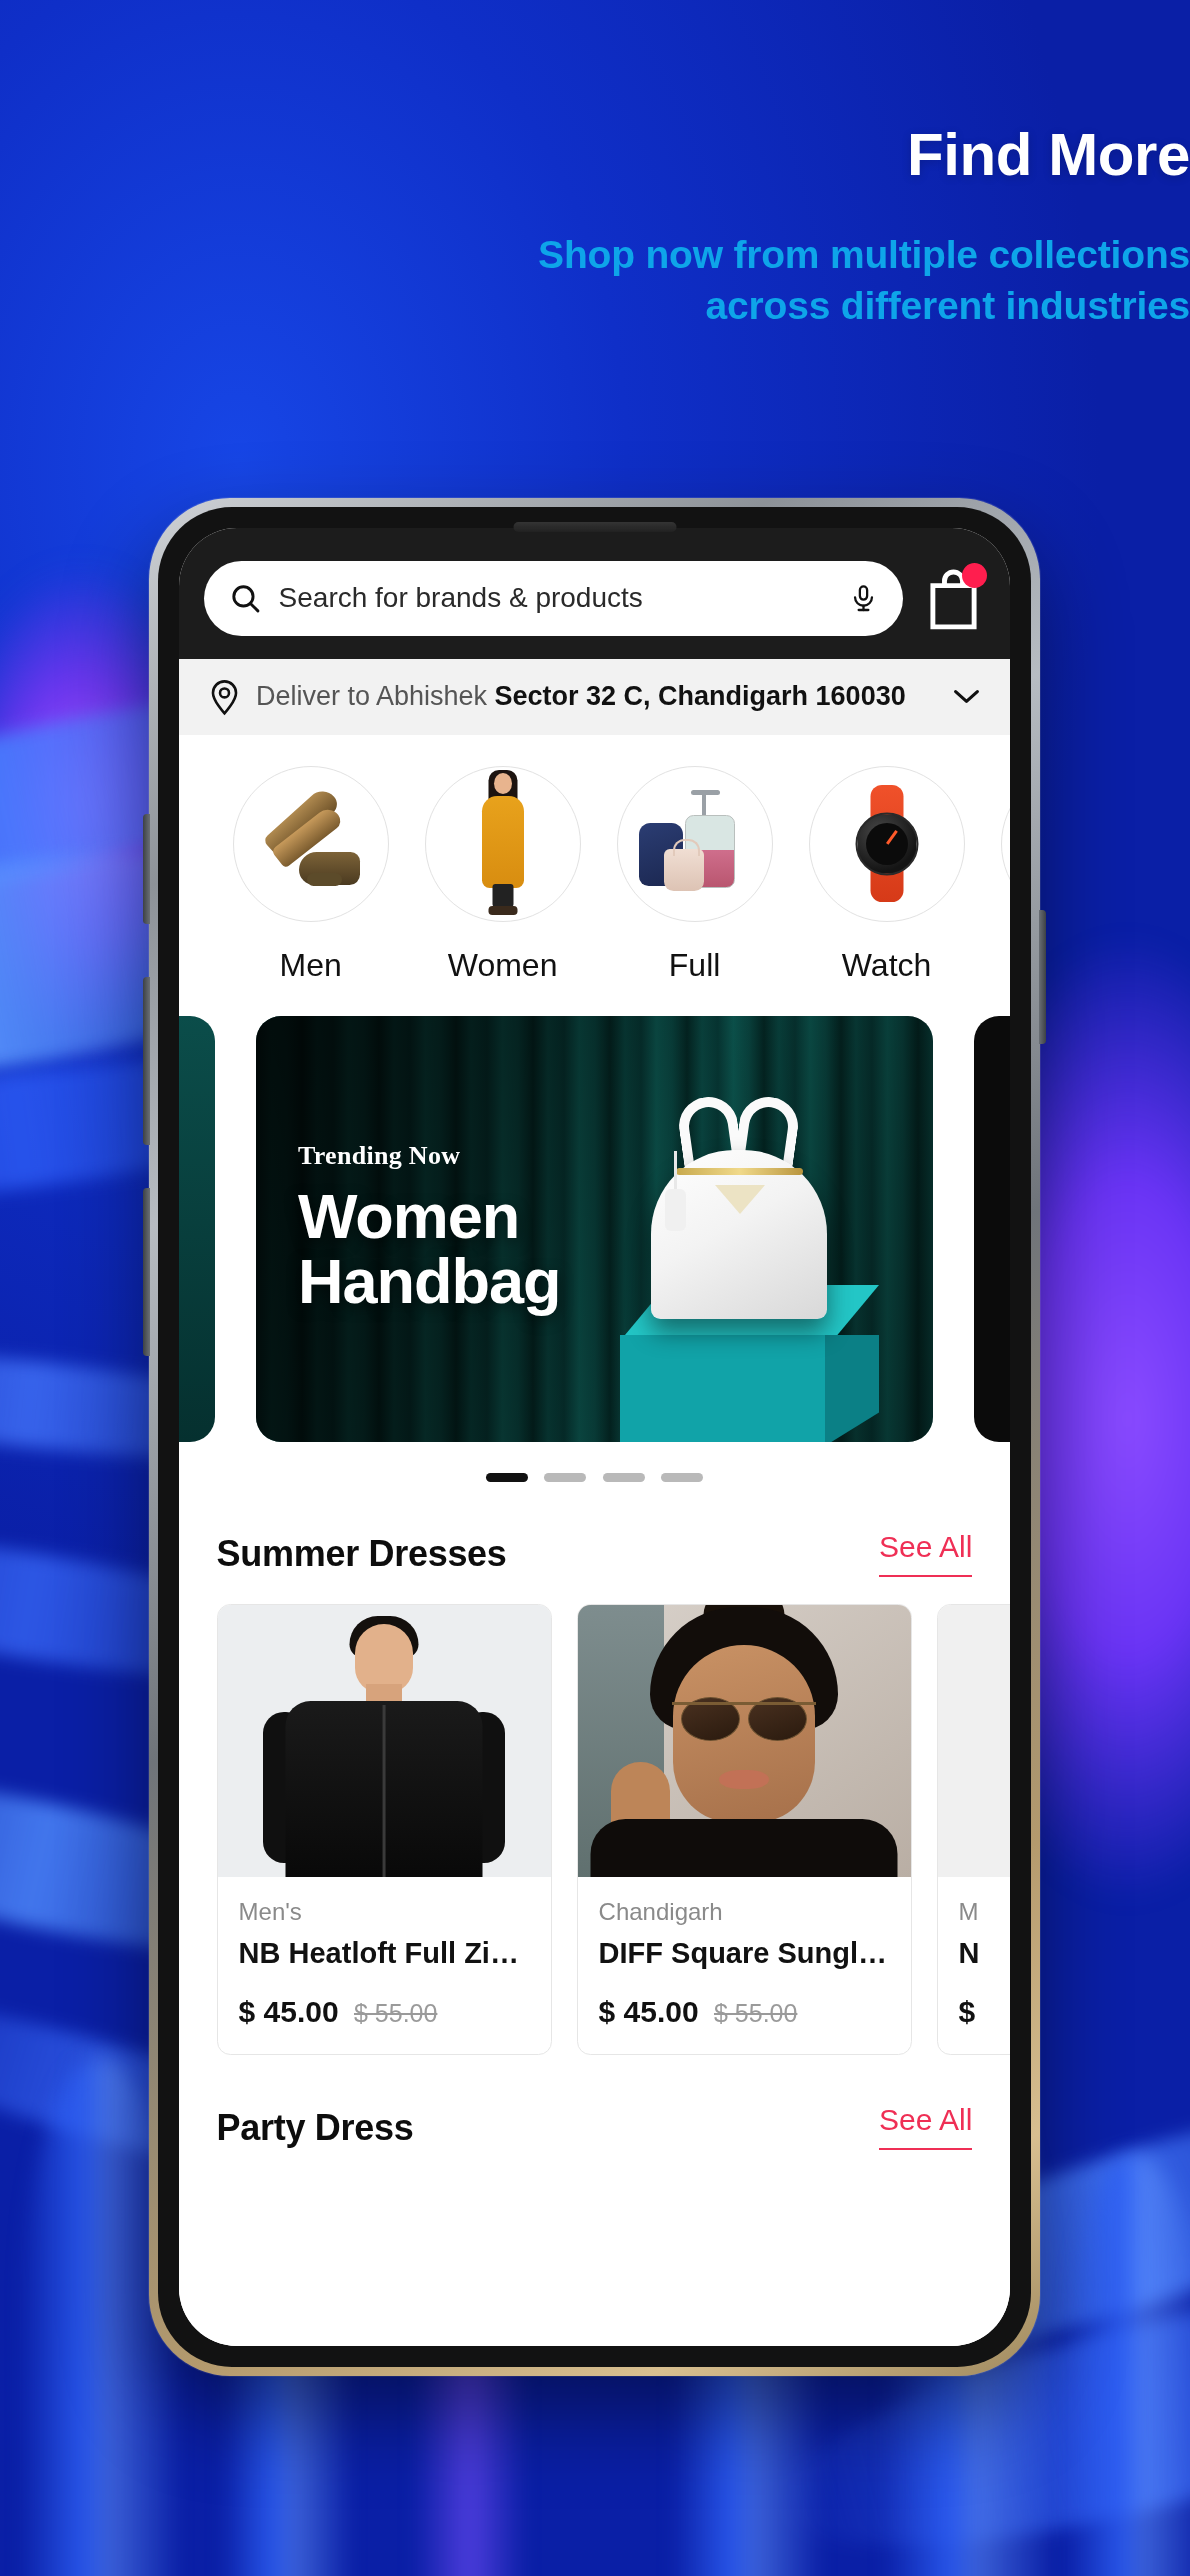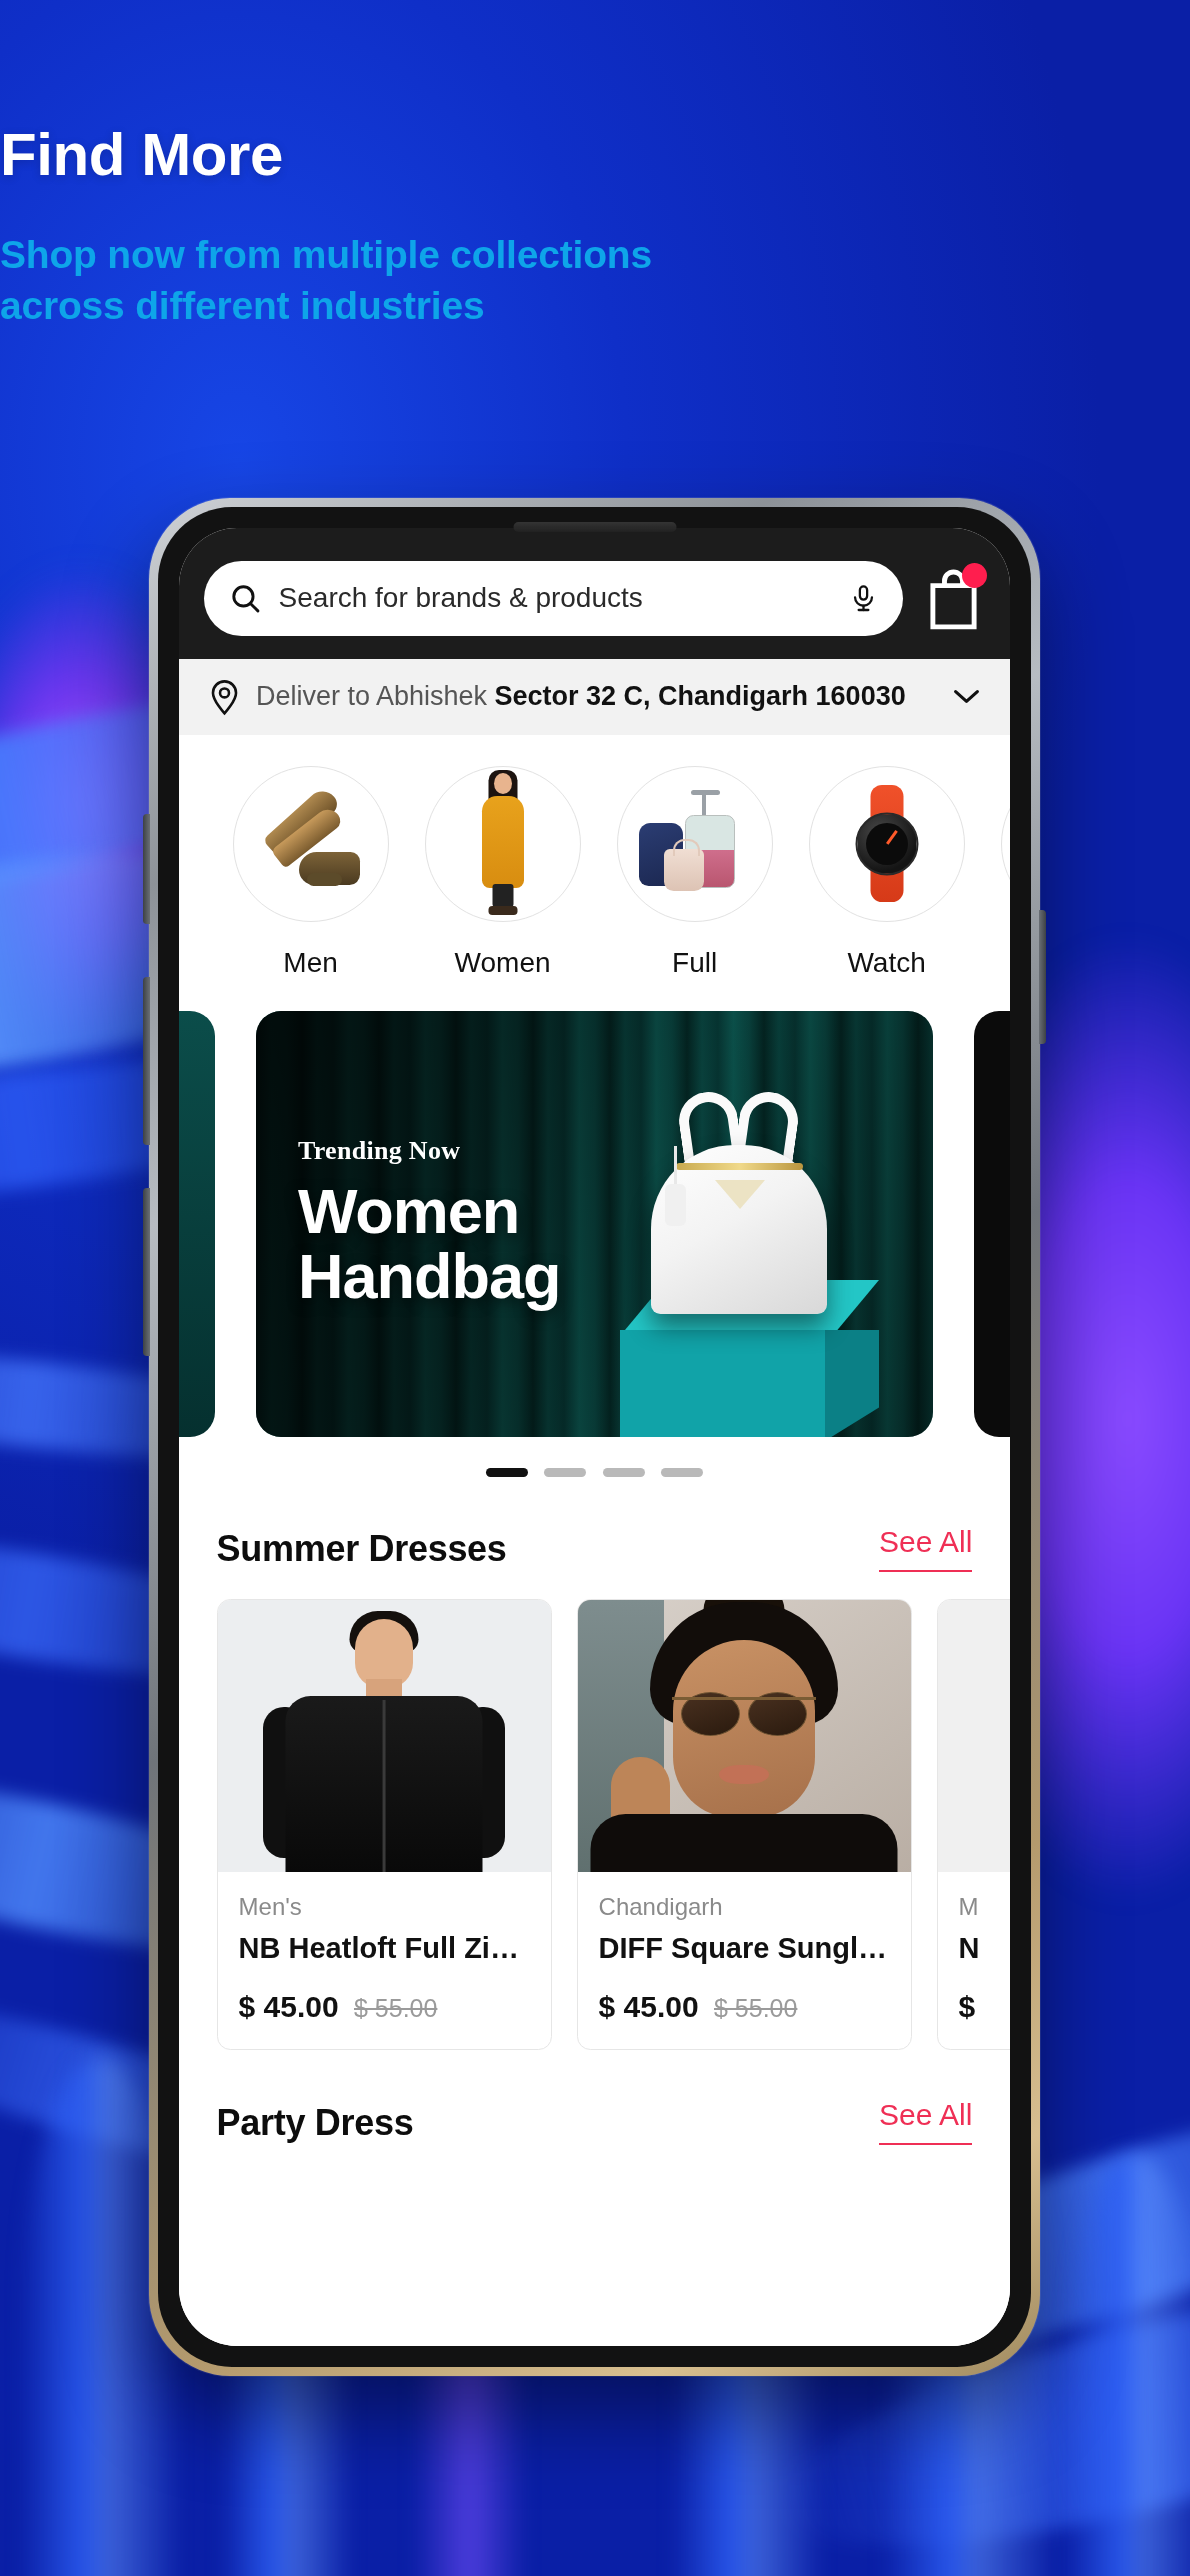--- a/index.html
+++ b/index.html
@@ -57,21 +57,21 @@
   }
   .d1 { left:19px;  bottom:-57px; height:575px; }
   .d2 { left:220px; bottom:-86px; height:479px; width:134px; }
   .d3 { left:412px; bottom:-38px; height:412px; width:115px;
         background:linear-gradient(90deg, rgba(8,18,90,0) 0%, rgba(120,80,255,.6) 50%, rgba(8,18,90,0) 100%); }
   .d4 { left:671px; bottom:-67px; height:518px; width:153px; }
   .d5 { left:882px; bottom:-48px; height:556px; width:173px; }
   .d6 { left:1064px;bottom:-77px; height:498px; width:144px; }
 
   
-  .hero { position:absolute; top:0; left:0; width:1190px; text-align:left; z-index:5; }
+  .hero { position:absolute; top:0; left:0; width:1190px; text-align:right; z-index:5; }
   .hero-title {
     margin-top:120px; color:#fff; font-size:60px; font-weight:700;
     letter-spacing:-0.4px; text-shadow:0 1.9px 9.6px rgba(0,0,0,.18);
   }
   .hero-sub {
     margin-top:40px; color:#0ea5e9; font-size:39px; font-weight:600;
     line-height:1.32; letter-spacing:-0.2px;
   }
 
   
@@ -140,21 +140,21 @@
   .app-body { flex:1; background:#fff; overflow:hidden; }
 
   
   .cats { display:flex; gap:0; padding:31px 0 11.5px 36px; }
   .cat { width:192px; flex:0 0 auto; text-align:center; }
   .cat-circle {
     width:156px; height:156px; margin:0 auto; border-radius:50%;
     border:1.5px solid #e2e2e2; background:#fff; position:relative; overflow:hidden;
     display:flex; align-items:center; justify-content:center;
   }
-  .cat-label { margin-top:25px; font-size:28px; color:#111; }
+  .cat-label { margin-top:25px; font-size:32px; color:#111; }
 
   
   .ic-sandal { width:107px; height:96px; position:relative; }
   .sd { position:absolute; border-radius:11.5px 27px 19px 9.6px; background:#8a6a3c; }
   .sd-a { width:82px; height:27px; left:3.8px; top:13.4px; transform:rotate(-42deg);
           background:linear-gradient(180deg,#b08a50,#6d5128); }
   .sd-b { width:75px; height:23px; left:13.4px; top:29px; transform:rotate(-38deg);
           background:linear-gradient(180deg,#c79a5b,#7a5b2e); }
   .sd-c { width:61px; height:33px; left:42px; top:56px; border-radius:29px 15.3px 17px 25px;
           background:linear-gradient(180deg,#7d6338,#4a3a20); }

